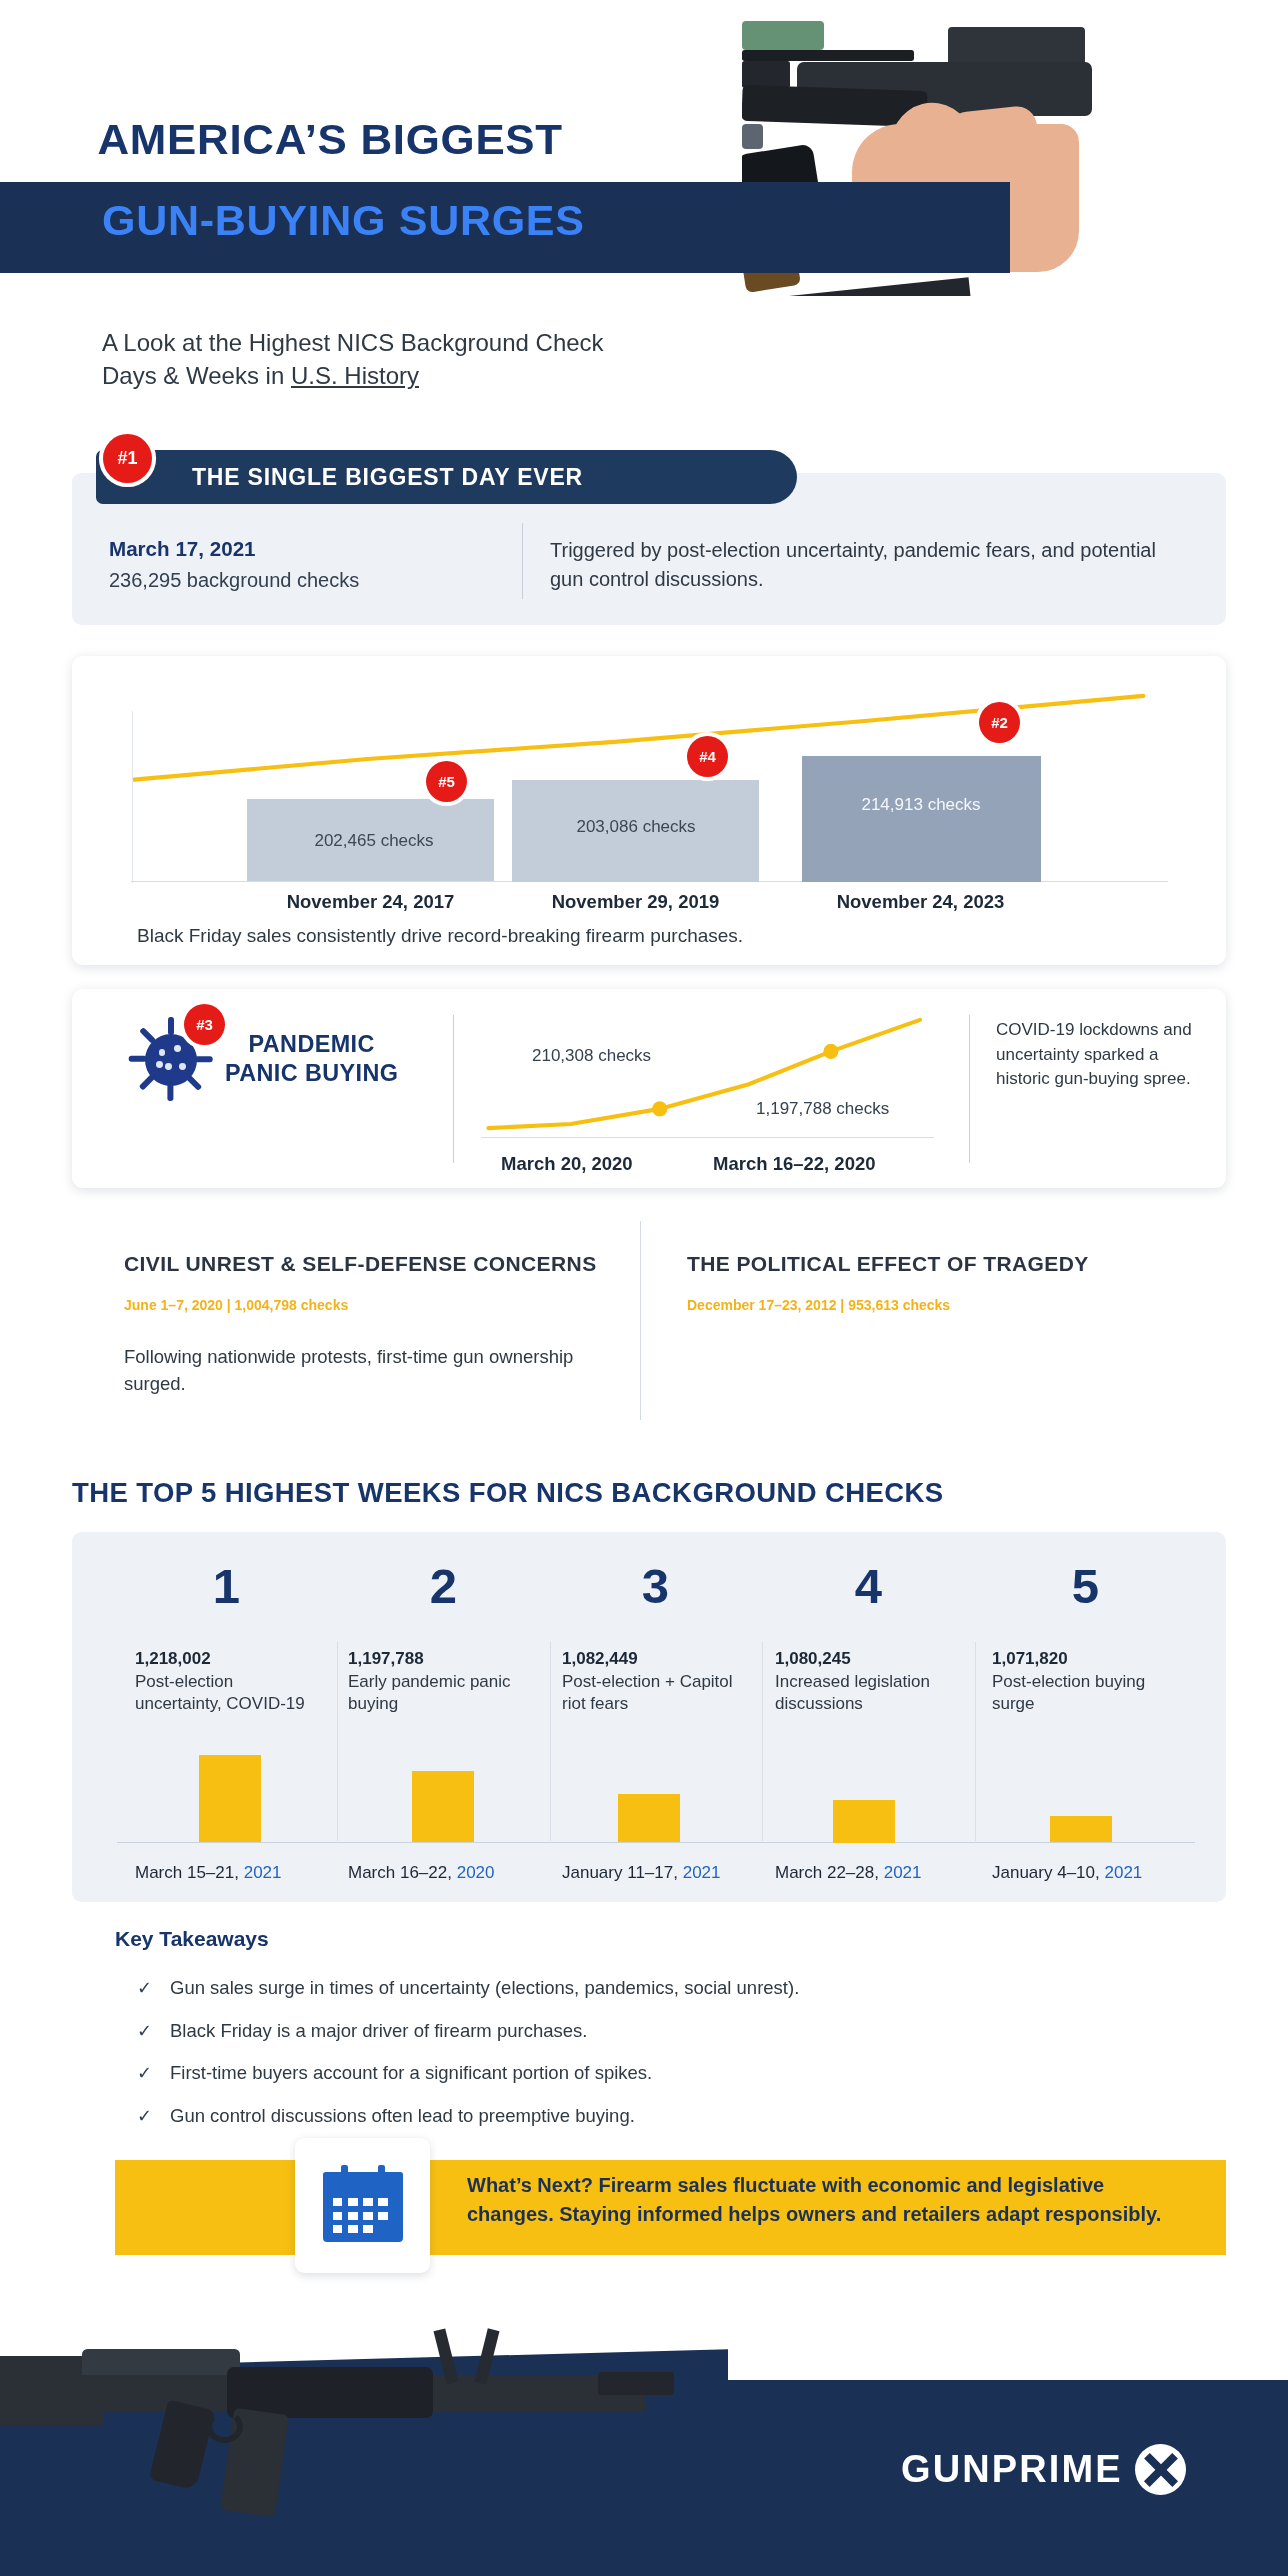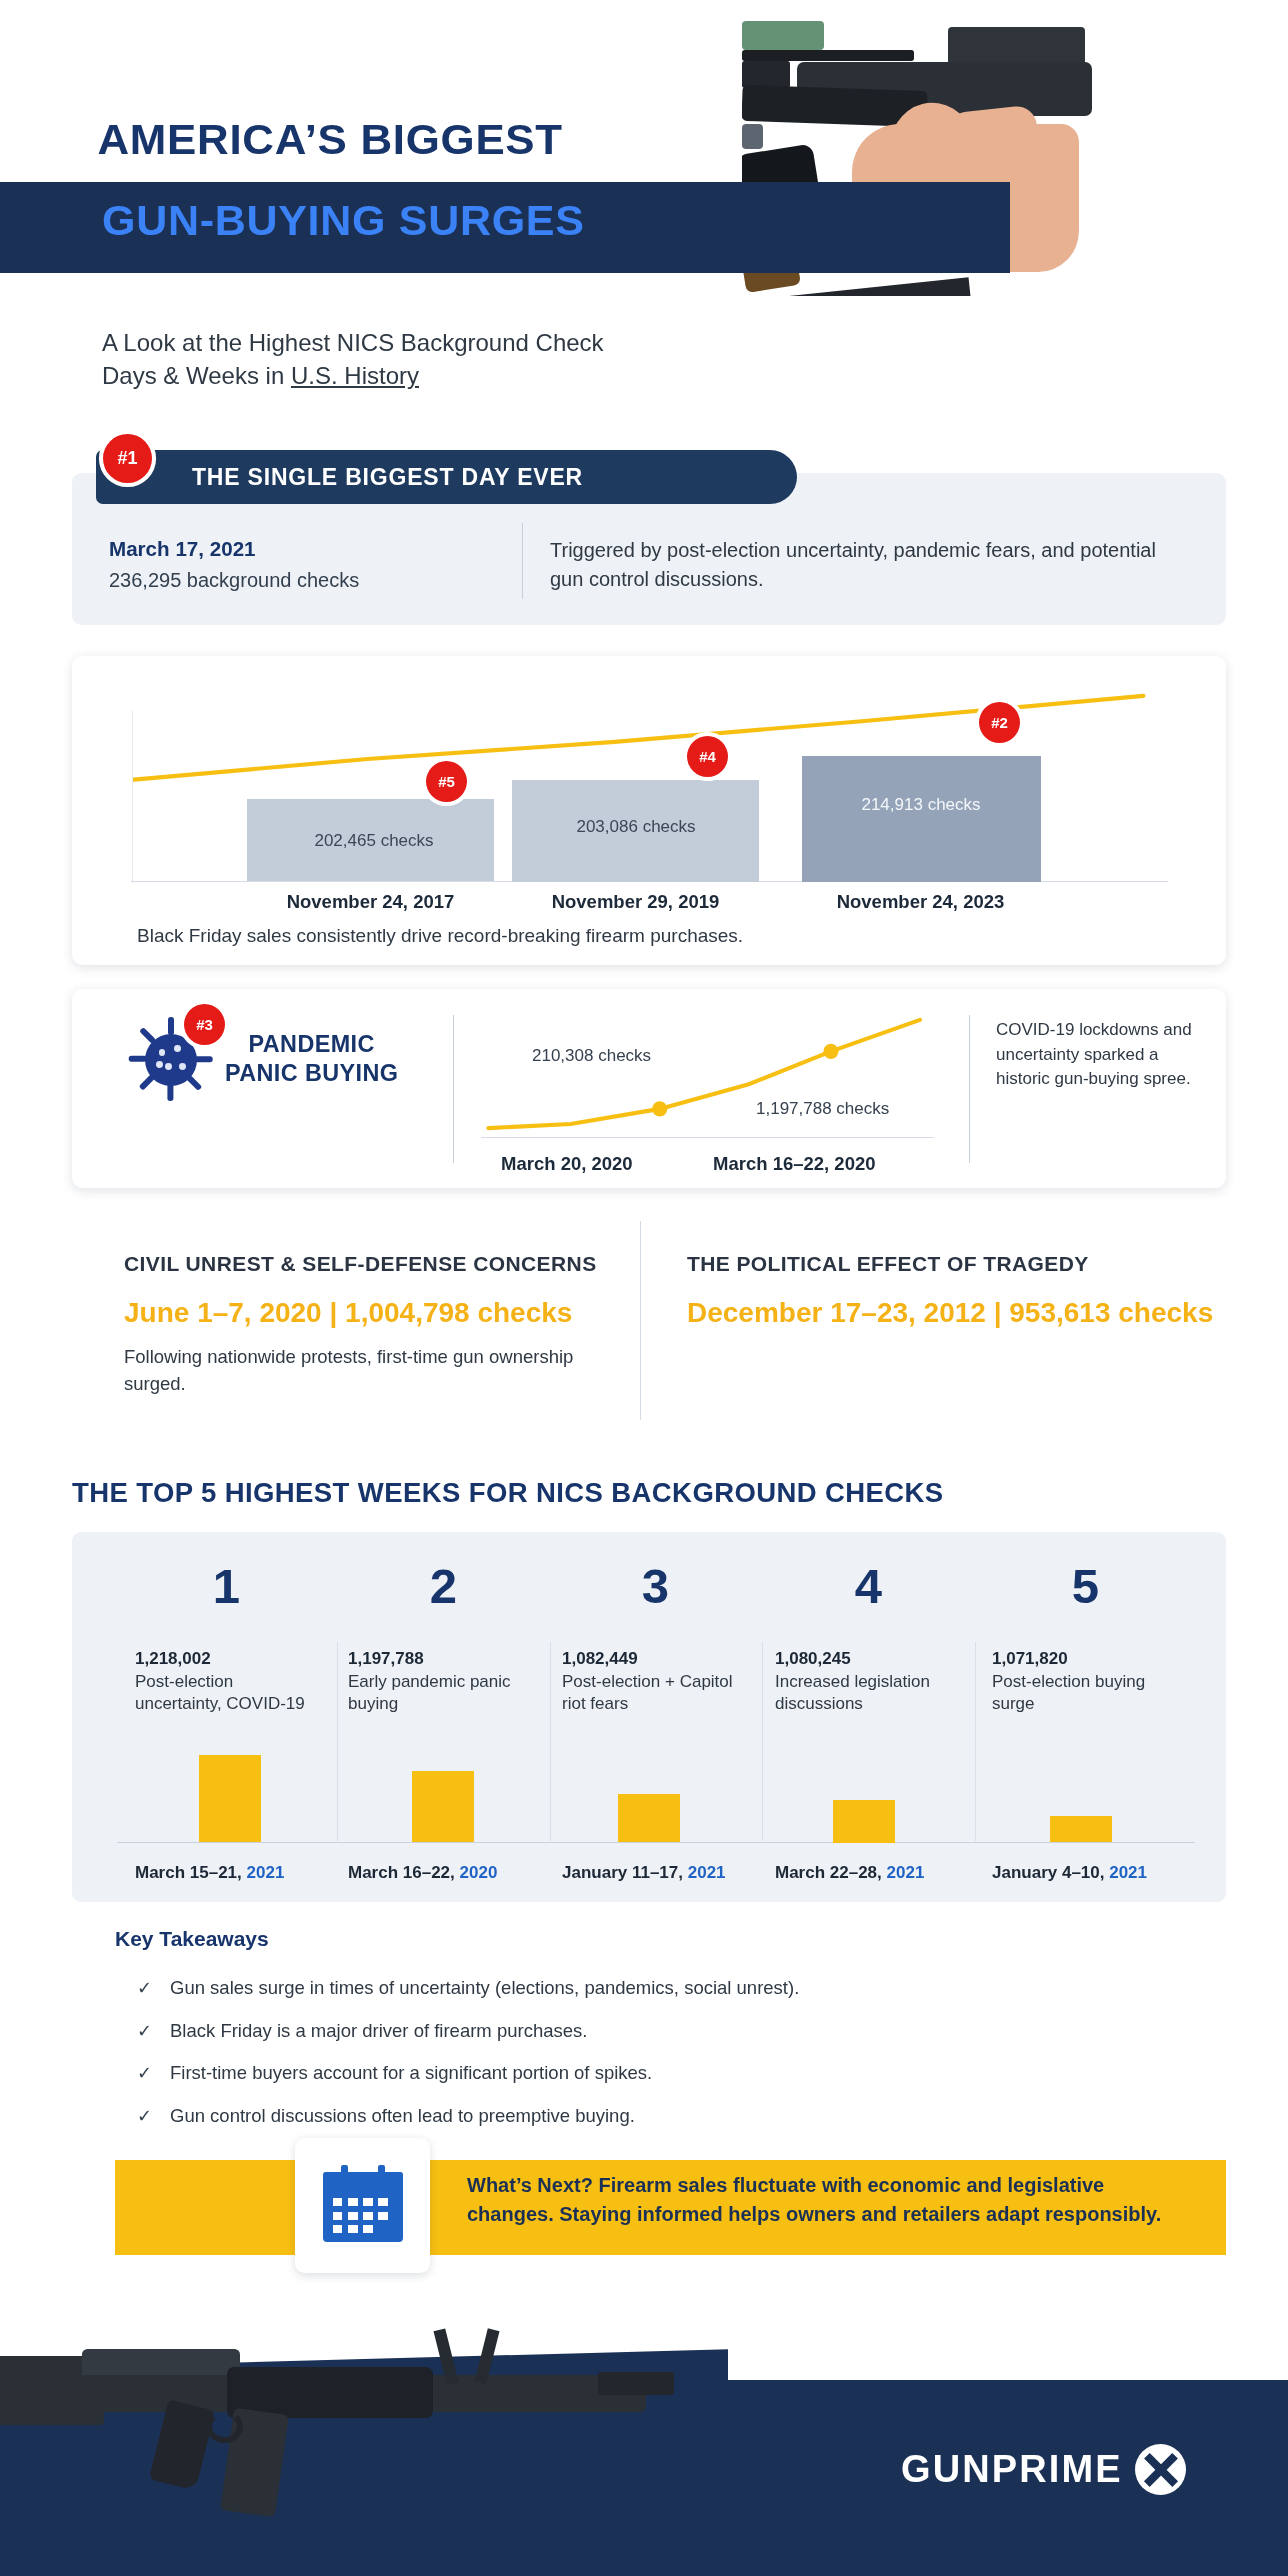--- a/index.html
+++ b/index.html
@@ -298,21 +298,21 @@
     left: 640px; top: 1221px;
     width: 1.4px; height: 199px; background: #d4dae3;
   }
   .tc-head {
     position: absolute;
     font-size: 21px; font-weight: 900; letter-spacing: 0.4px;
     color: #2b3442;
   }
   .tc-stat {
     position: absolute;
-    font-size: 28px; font-weight: 900; color: #f5b216;
+    font-size: 14px; font-weight: 900; color: #f5b216;
   }
   .tc-body {
     position: absolute;
     font-size: 18.5px; line-height: 1.48; color: #2f3944;
   }
 
   
   .top5-title {
     position: absolute;
     left: 72px; top: 1477px;
@@ -341,21 +341,21 @@
   }
   .t5-desc {
     position: absolute;
     font-size: 17px; line-height: 1.32; color: #2f3944;
     width: 172px;
   }
   .t5-bar {
     position: absolute; background: #f7bf12;
   }
   .t5-xlab {
-    position: absolute; font-size: 17px; font-weight: 700; color: #1c2836;
+    position: absolute; font-size: 17px; font-weight: 400; color: #1c2836;
   }
   .t5-xlab .yr { color: #1f63c4; }
   .t5-axis {
     position: absolute;
     left: 117px; top: 1842px; width: 1078px; height: 1.4px;
     background: #c9d2de;
   }
 
   
   .kt-title {

